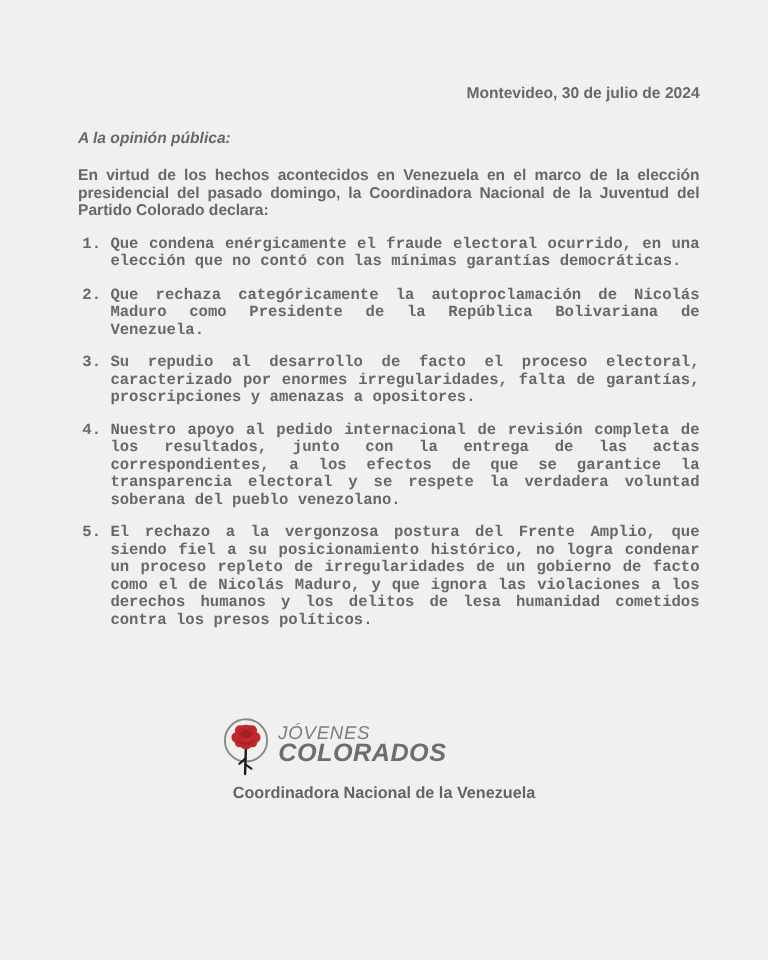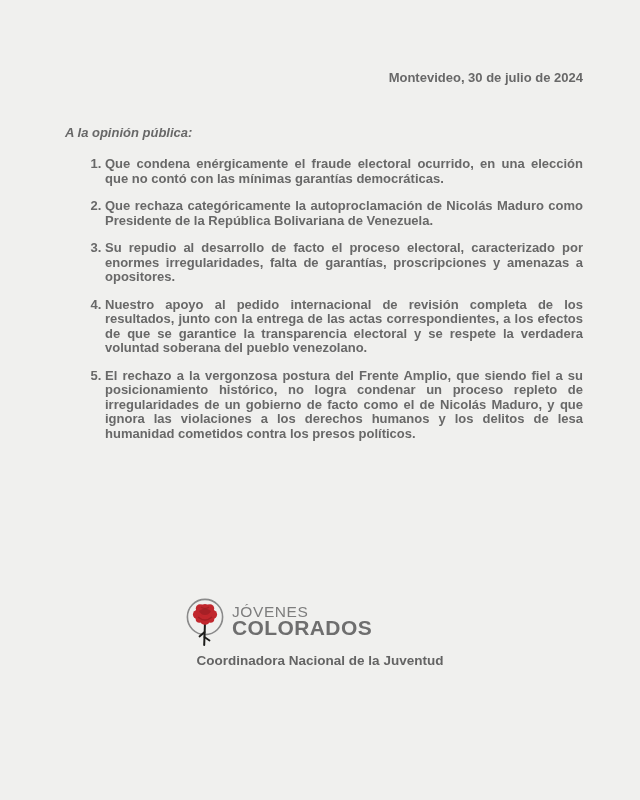--- a/index.html
+++ b/index.html
@@ -16,45 +16,47 @@
     position: absolute;
     top: 71px;
     left: 65px;
     width: 518px;
     font-size: 13px;
     line-height: 14.5px;
     font-weight: 700;
   }
   .date {
     text-align: right;
-    margin: 0 0 40px 0;
+    margin: 0 0 22px 0;
   }
   .salutation {
     margin: 0 0 17px 0;
     font-style: italic;
   }
   .intro {
     margin: 0 0 14px 0;
     text-align: justify;
   }
   ol.points {
     margin: 0;
     padding: 0 0 0 24px;
   }
   ol.points li {
-    margin: 0 0 13px 16px;
+    margin: 0 0 13px 3px;
     text-align: justify;
+    font-family: Liberation Mono, monospace;
   }
   .bottom-block {
     position: absolute;
     top: 598px;
     left: 0;
     width: 558px;
     display: flex;
     justify-content: center;
+    font-style: italic;
   }
   .logo {
     display: flex;
     align-items: flex-start;
   }
   .logo-badge { width: 38px; height: 50px; }
   .logo-text {
     margin-left: 8px;
     margin-top: 6px;
     line-height: 16px;
@@ -82,20 +84,21 @@
     font-weight: 700;
     color: #646464;
   }
 </style>
 </head>
 <body>
 
 <div class="doc">
   <p class="date">Montevideo, 30 de julio de 2024</p>
   <p class="salutation">A la opinión pública:</p>
+  <p class="intro">En virtud de los hechos acontecidos en Venezuela en el marco de la elección presidencial del pasado domingo, la Coordinadora Nacional de la Juventud del Partido Colorado declara:</p>
   <ol class="points">
     <li>Que condena enérgicamente el fraude electoral ocurrido, en una elección que no contó con las mínimas garantías democráticas.</li>
     <li>Que rechaza categóricamente la autoproclamación de Nicolás Maduro como Presidente de la República Bolivariana de Venezuela.</li>
     <li>Su repudio al desarrollo de facto el proceso electoral, caracterizado por enormes irregularidades, falta de garantías, proscripciones y amenazas a opositores.</li>
     <li>Nuestro apoyo al pedido internacional de revisión completa de los resultados, junto con la entrega de las actas correspondientes, a los efectos de que se garantice la transparencia electoral y se respete la verdadera voluntad soberana del pueblo venezolano.</li>
     <li>El rechazo a la vergonzosa postura del Frente Amplio, que siendo fiel a su posicionamiento histórico, no logra condenar un proceso repleto de irregularidades de un gobierno de facto como el de Nicolás Maduro, y que ignora las violaciones a los derechos humanos y los delitos de lesa humanidad cometidos contra los presos políticos.</li>
   </ol>
 </div>
 
 <div class="bottom-block">
@@ -124,14 +127,14 @@
       </svg>
     </span>
     <div class="logo-text">
       <div class="logo-line1">JÓVENES</div>
       <div class="logo-line2">COLORADOS</div>
     </div>
   </div>
 </div>
 
 <div class="footer">
-  <div>Coordinadora Nacional de la Juventud</div>
+  <div>Coordinadora Nacional de la Venezuela</div>
 </div>
 
 </body></html>

